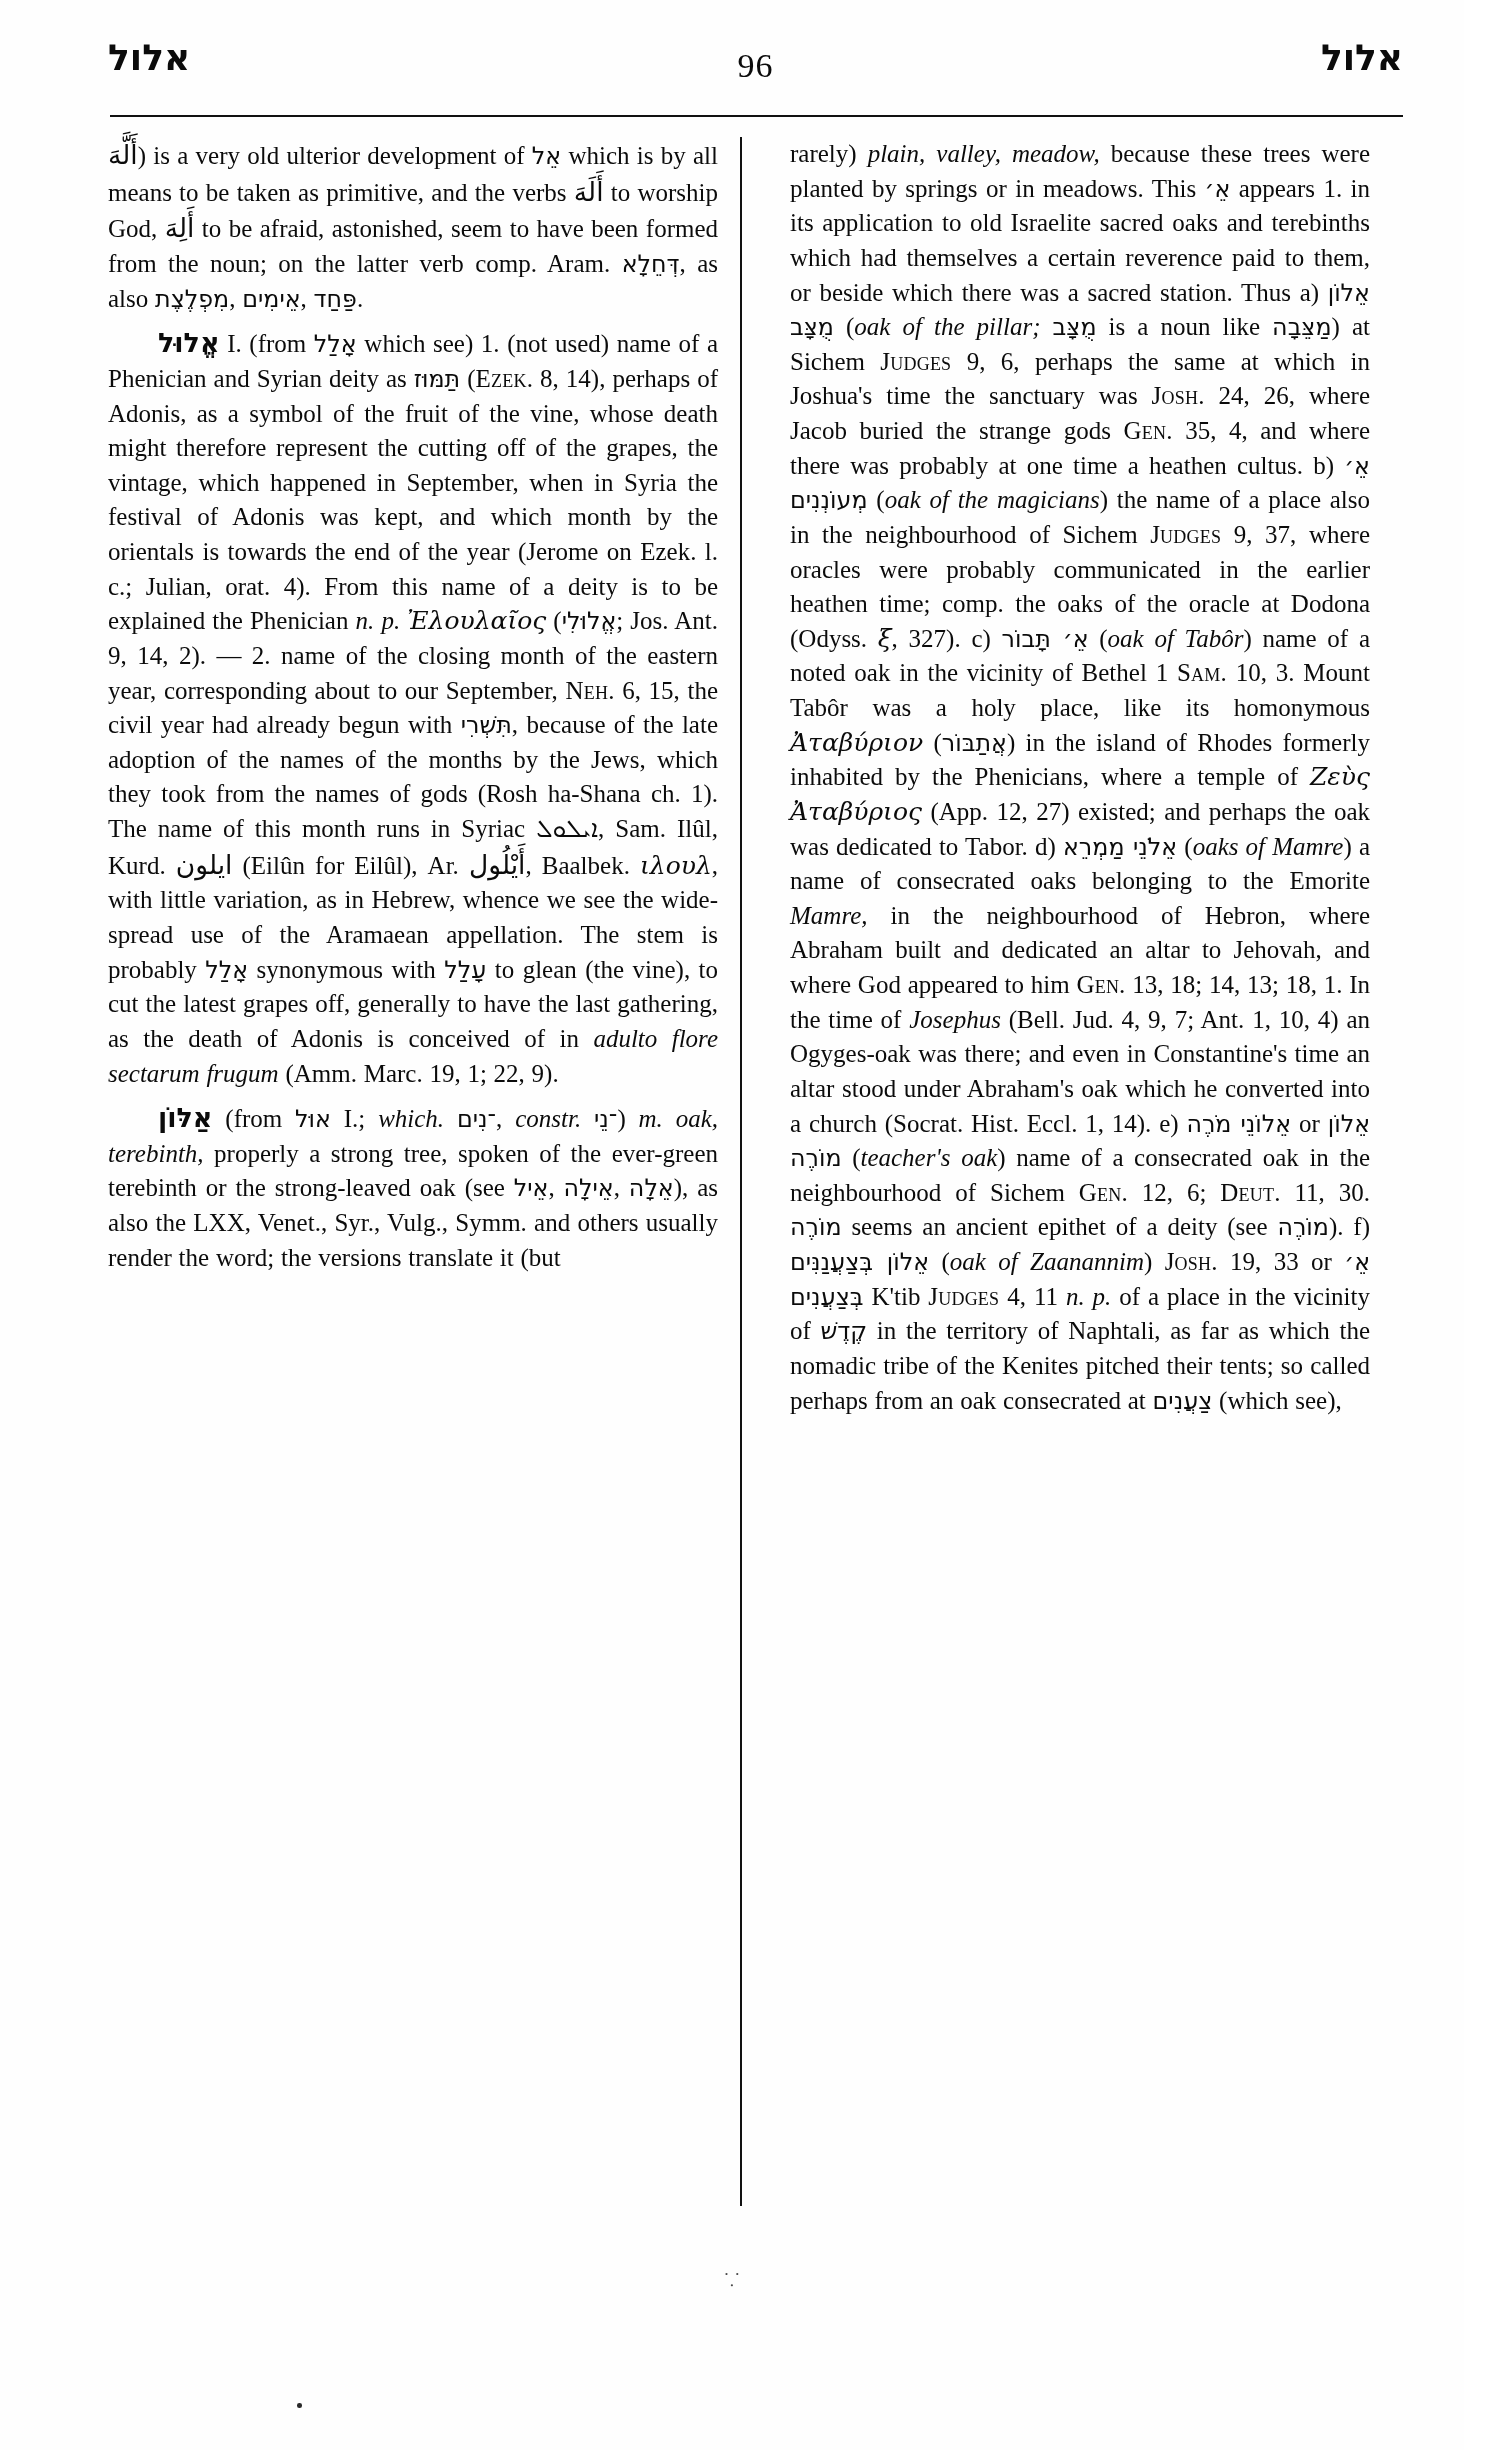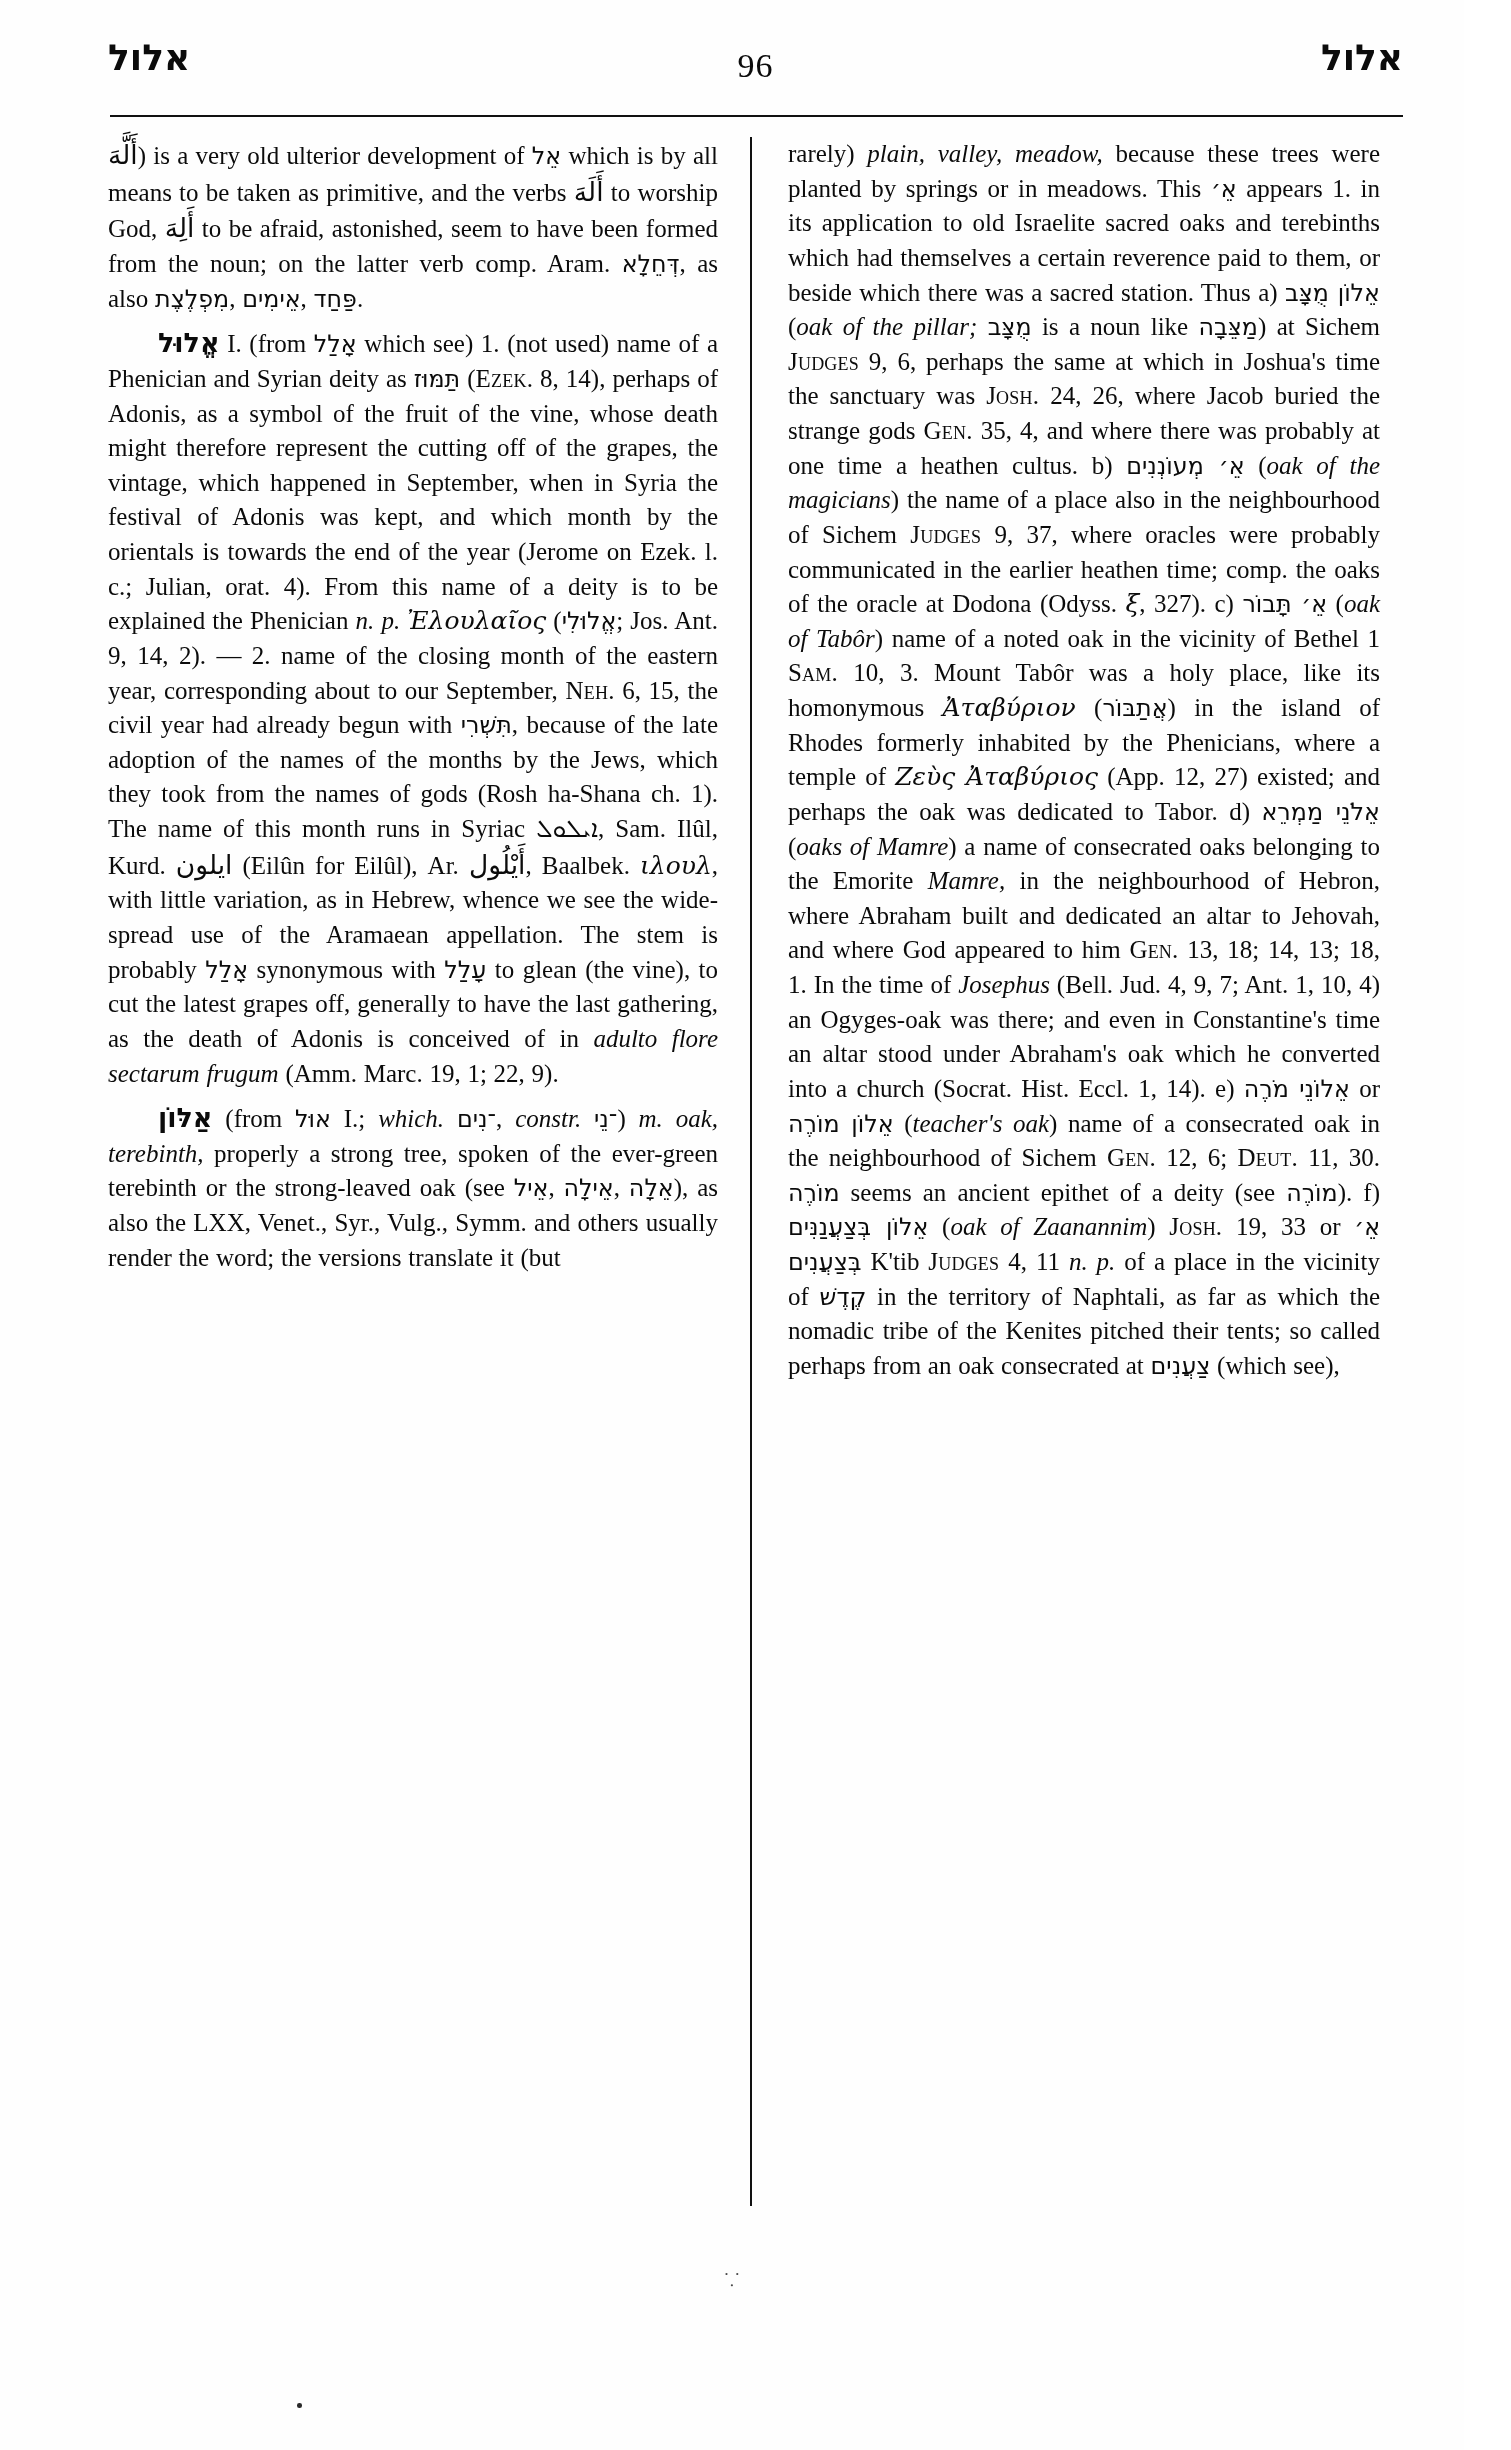--- a/index.html
+++ b/index.html
@@ -62,28 +62,28 @@
   }
 
   
   .columns {
     position: absolute;
     left: 108px;
     top: 137px;
     width: 1299px;
     height: 2069px;
     display: flex;
-    gap: 12px;
+    gap: 2px;
   }
   .col {
     width: 630px;
     box-sizing: border-box;
   }
   .col-left  { padding-right: 20px; }
-  .col-right { padding-left: 36px; border-left: 2.7px solid #111; }
+  .col-right { padding-left: 48px; border-left: 2.7px solid #111; }
 
   .col p {
     margin: 0;
     font-size: 25px;
     line-height: 1.385;
     text-align: justify;
     text-justify: inter-word;
     word-spacing: 0.02em;
     hyphens: manual;
   }

